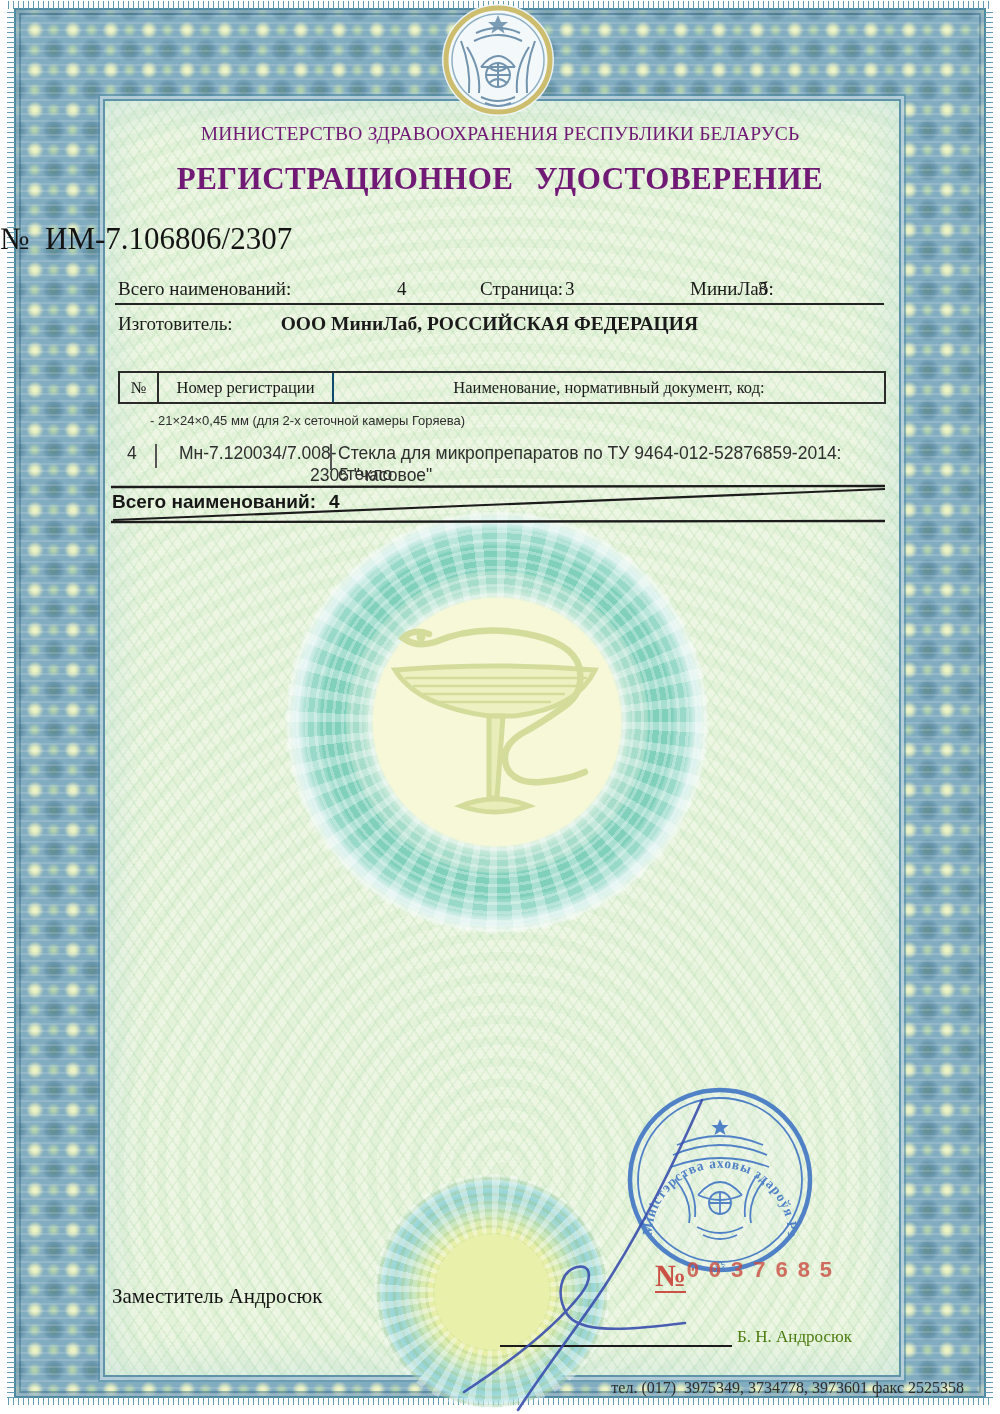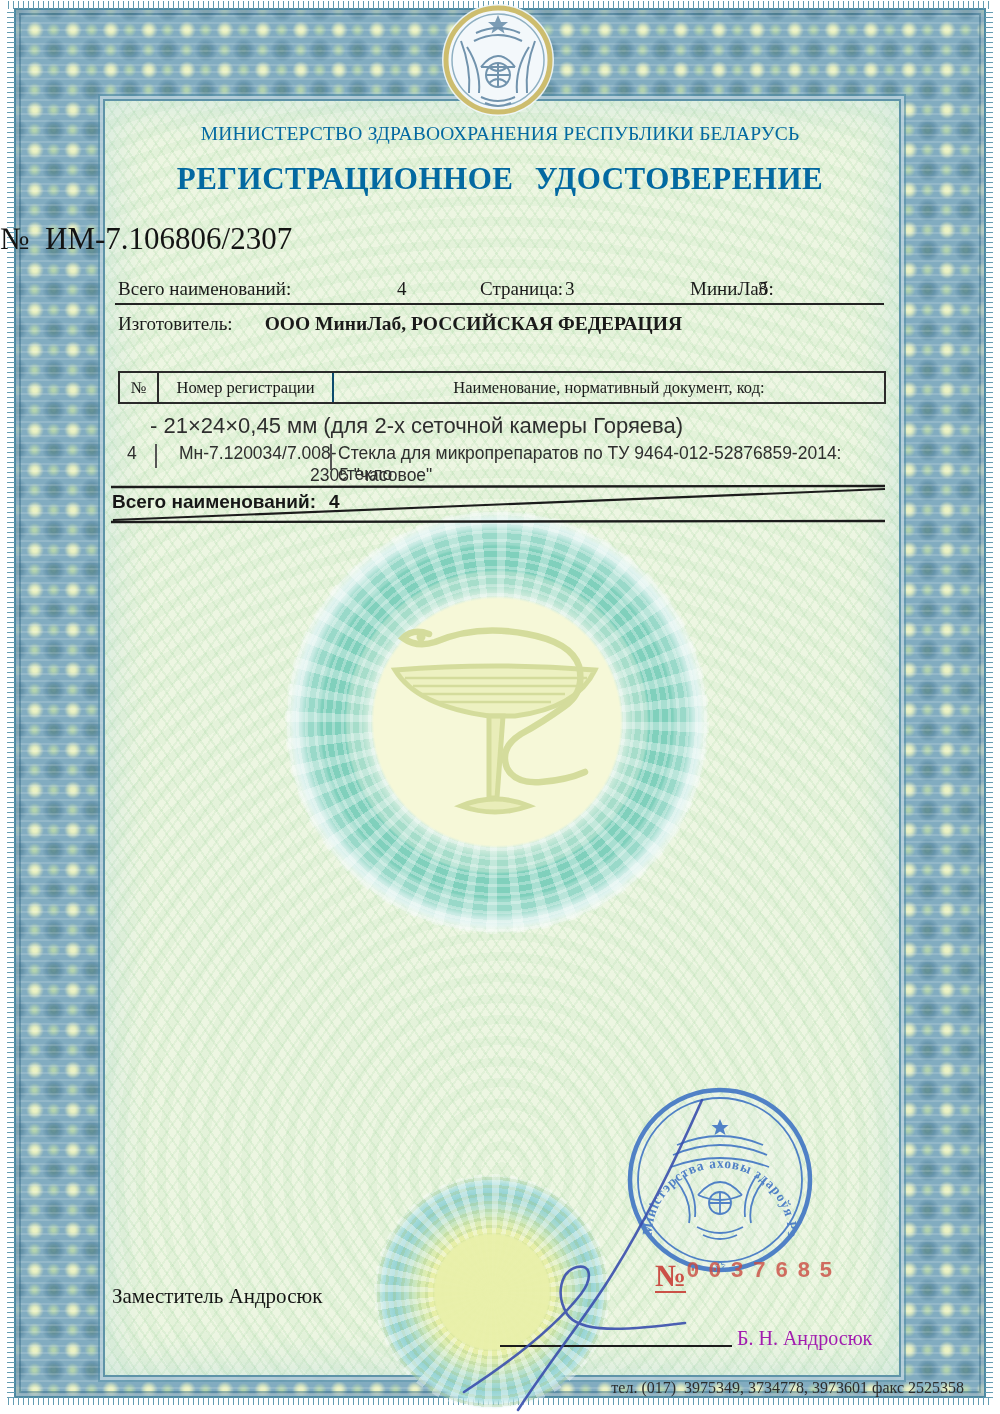--- a/index.html
+++ b/index.html
@@ -35,43 +35,43 @@
     background-image:
       repeating-radial-gradient(circle at 50% 84%, rgba(150,210,150,.10) 0 9px, rgba(255,255,255,0) 9px 21px),
       repeating-linear-gradient(55deg, rgba(128,198,128,.13) 0 2px, rgba(255,255,255,0) 2px 9px),
       repeating-linear-gradient(-55deg, rgba(128,198,128,.11) 0 2px, rgba(255,255,255,0) 2px 9px);
     border:2px solid #5e93a8;
     box-shadow:0 0 0 3px rgba(255,255,255,.5), 0 0 0 5px rgba(78,138,162,.55),
                inset 0 0 46px rgba(150,200,215,.35);
     z-index:1;}
 
   .abs{position:absolute;}
-  .teal{color:#0369a1;}
+  .teal{color:#701a75;}
   .sans{font-family:"Liberation Sans",sans-serif;}
   .pre{white-space:pre;}
 
   .ministry{left:0;top:123px;width:100%;text-align:center;font-size:19.5px;letter-spacing:.2px;z-index:4;}
   .doc-title{left:0;top:161px;width:100%;text-align:center;font-size:31px;font-weight:bold;
              word-spacing:13px;letter-spacing:.5px;z-index:4;}
   .doc-number{left:0;top:221px;width:100%;text-align:left;font-size:31px;color:#141414;z-index:4;}
 
   .inforow{left:118px;top:278px;width:764px;height:24px;font-size:19px;z-index:4;}
   .inforow span{position:absolute;top:0;}
   .rule1{left:115px;top:303px;width:769px;height:2px;background:#232323;z-index:4;}
   .manuf{left:118px;top:313px;width:764px;font-size:19px;z-index:4;}
-  .manuf b{margin-left:32px;font-size:19.5px;}
+  .manuf b{margin-left:48px;font-size:19.5px;}
 
   .thead{left:118px;top:371px;width:764px;height:29px;border:2px solid #2a2a2a;display:flex;
          font-size:16.5px;z-index:4;background:rgba(255,255,255,.06);}
   .thead .c{display:flex;align-items:center;justify-content:center;height:100%;}
   .thead .c1{width:37px;border-right:2px solid #2a2a2a;}
   .thead .c2{width:173px;border-right:2px solid #0c4a6e;}
   .thead .c3{flex:1;}
 
-  .trow1{left:150px;top:413px;font-size:22px;color:#2e2e2e;z-index:4;}
+  .trow1{left:150px;top:413px;font-size:13px;color:#2e2e2e;z-index:4;}
   .trow2{left:118px;top:443px;width:764px;height:46px;font-size:17.5px;color:#2e2e2e;z-index:4;}
   .trow2 .no{position:absolute;left:9px;top:0;}
   .trow2 .sep1{position:absolute;left:37px;top:1px;width:1.5px;height:24px;background:#555;}
   .trow2 .reg{position:absolute;left:61px;top:0;text-align:right;}
   .trow2 .sep2{position:absolute;left:212px;top:1px;width:1.5px;height:26px;background:#555;}
   .trow2 .nm1{position:absolute;left:220px;top:0;}
   .trow2 .nm2{position:absolute;left:192px;top:22px;}
 
   .closure-label{left:112px;top:491px;font-size:19px;font-weight:bold;color:#161616;z-index:5;}
   .closure-label i{font-style:normal;margin-left:13px;}
@@ -100,21 +100,21 @@
   
   .seal{left:615px;top:1075px;z-index:6;}
   .rednum{left:655px;top:1260px;z-index:7;display:flex;align-items:flex-start;}
   .rednum .nz{font-size:31px;font-weight:bold;color:rgba(201,66,57,.92);border-bottom:2.5px solid rgba(201,66,57,.92);line-height:1.0;}
   .rednum .dg{font-family:"Liberation Mono",monospace;font-size:22px;font-weight:bold;
               letter-spacing:9px;color:rgba(203,74,64,.80);line-height:1.1;}
   .signsvg{left:380px;top:1060px;z-index:8;}
 
   .position-title{left:112px;top:1284px;font-size:21px;color:#141414;z-index:7;}
   .sigline{left:500px;top:1345px;width:232px;height:2px;background:#1c1c1c;z-index:7;}
-  .signer{left:737px;top:1327px;font-size:20px;color:#a21caf;z-index:7;}
+  .signer{left:737px;top:1327px;font-size:17px;color:#4d7c0f;z-index:7;}
   .footerline{right:36px;top:1379px;font-size:16px;color:#2c2c2c;z-index:7;}
 
   .emblem{left:441px;top:3px;z-index:4;}
 </style>
 </head>
 <body>
 
 <div class="page">
 
   <div class="frame"></div>

